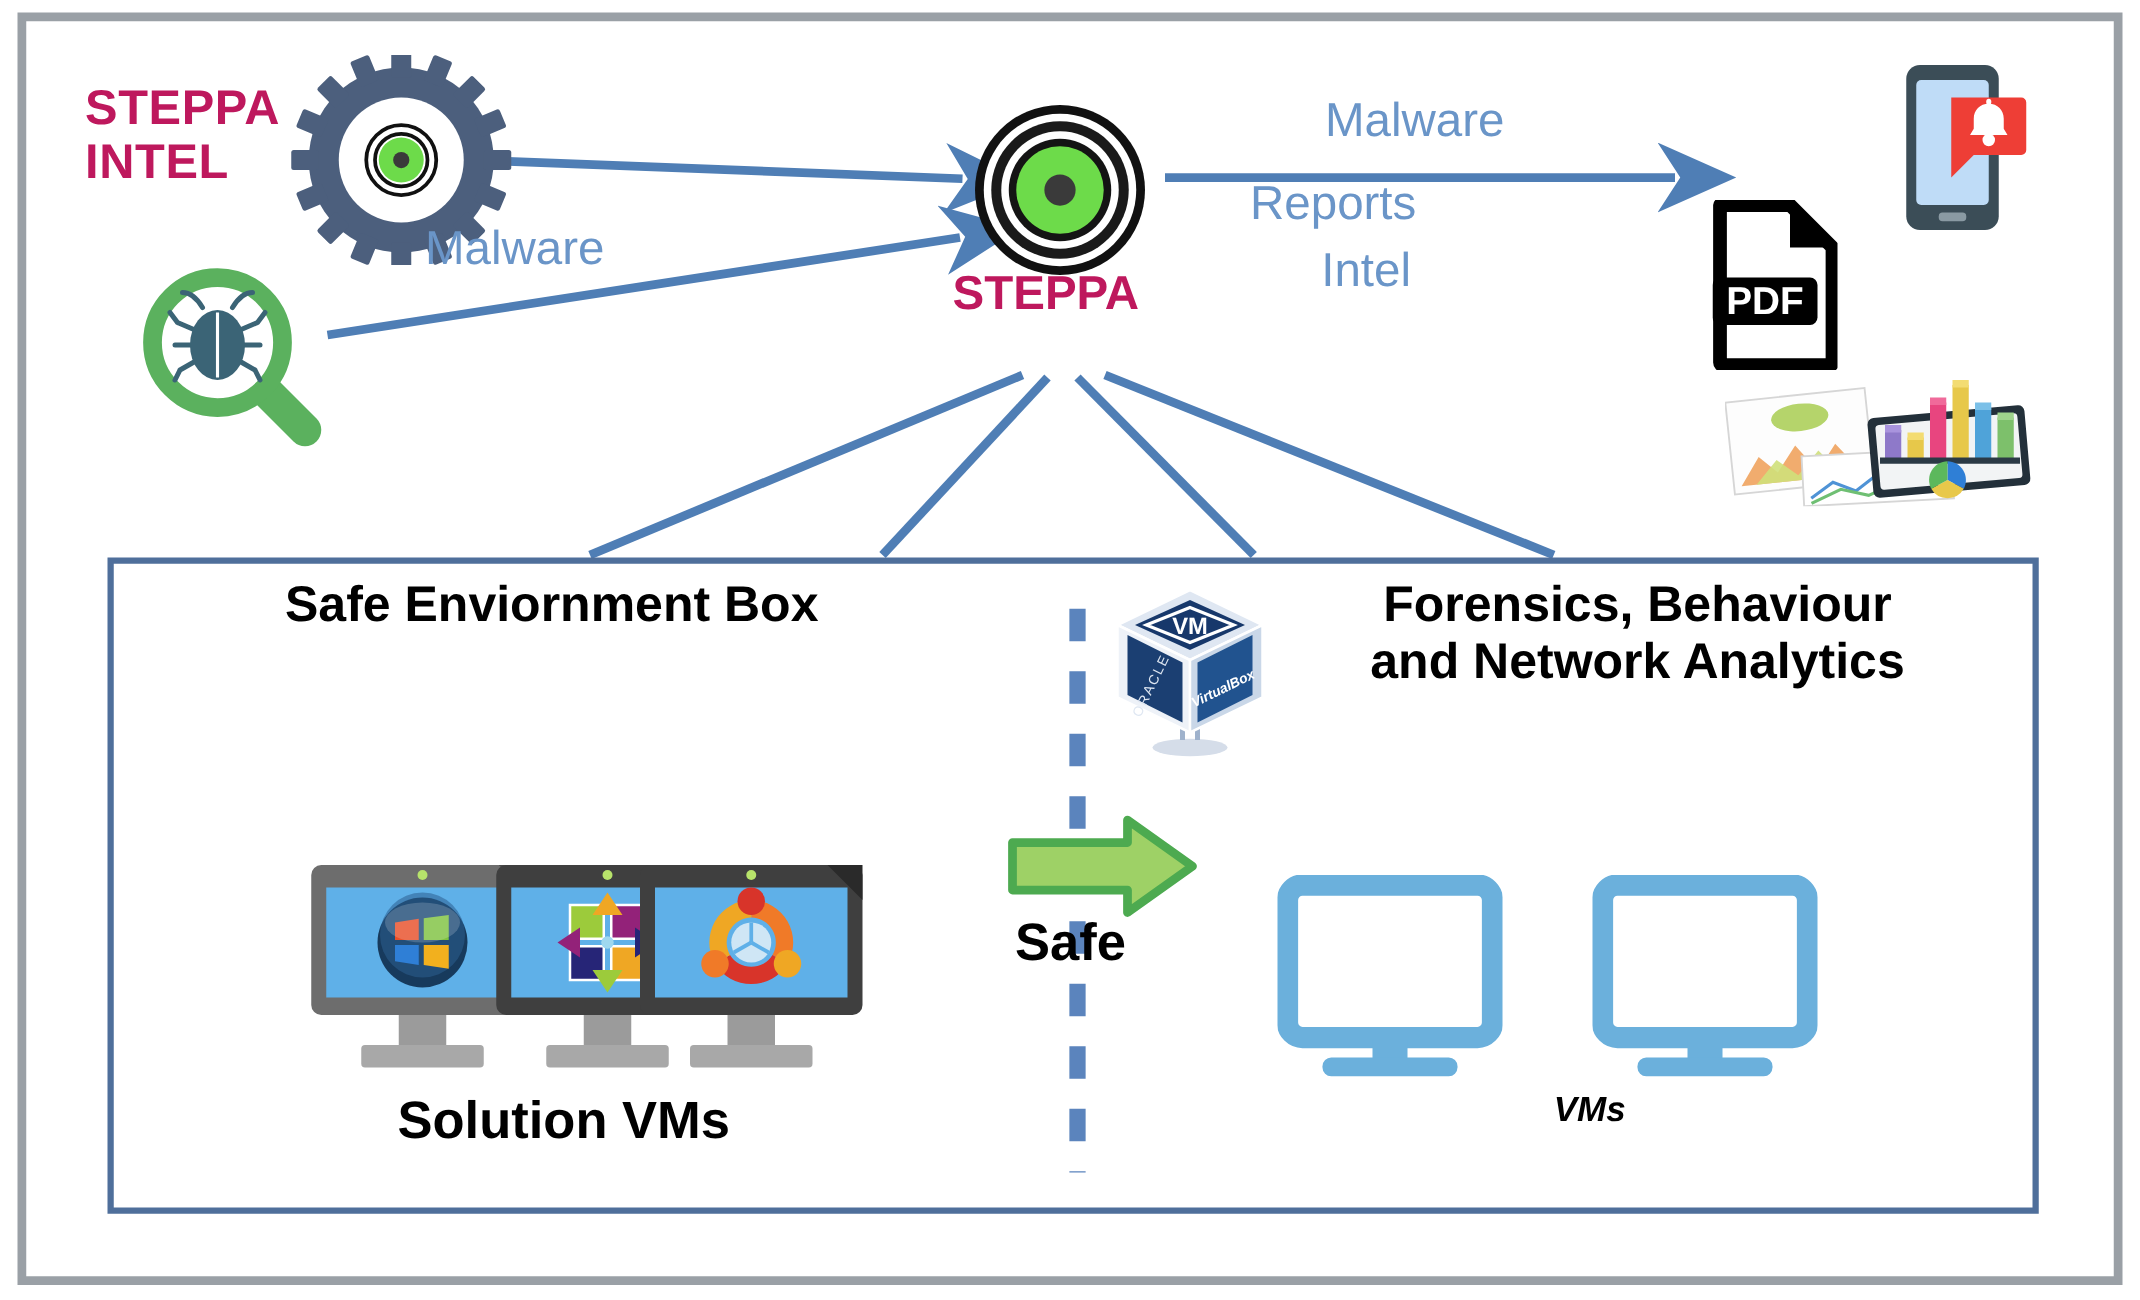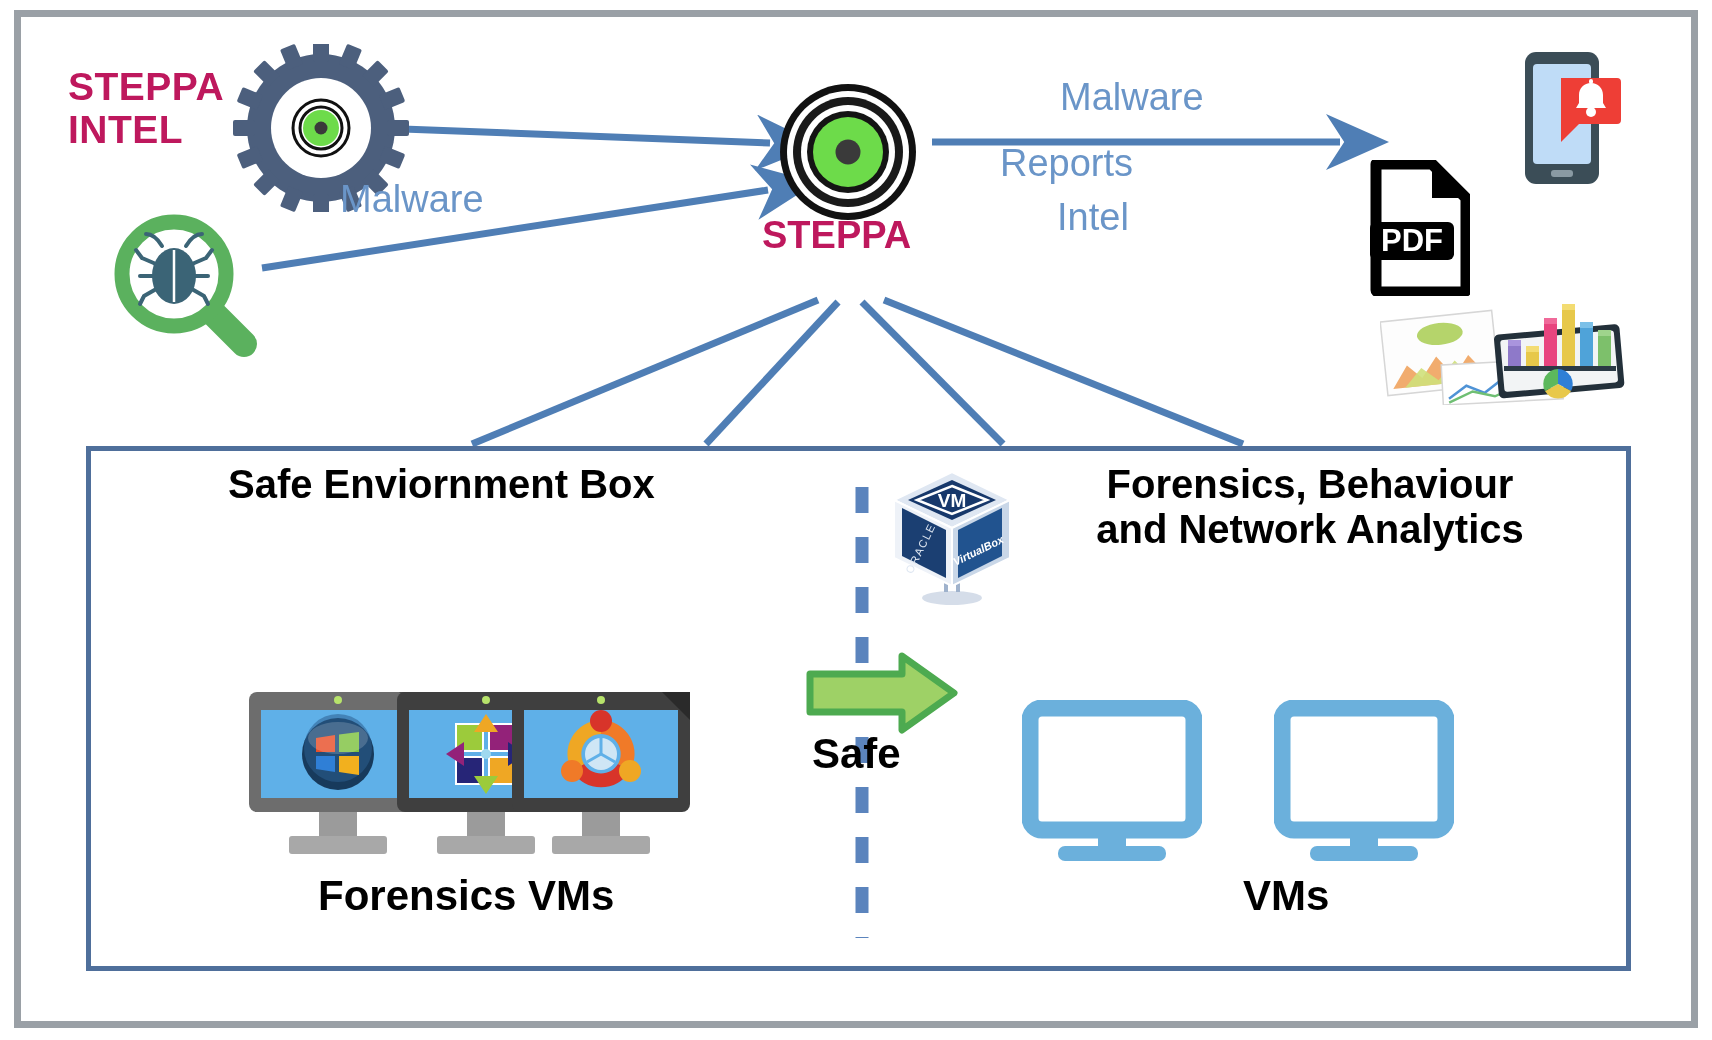--- a/index.html
+++ b/index.html
@@ -81,21 +81,22 @@
     text-align: center;
     width: 510px;
     white-space: normal;
   }
   #analysis-vms-label {
     left: 318px; top: 872px;
     font-size: 42px;
   }
   #vms-label {
     left: 1243px; top: 872px;
-    font-size: 42px;
+    font-size: 28px;
+    font-style: italic;
   }
   #logs-label {
     left: 812px; top: 730px;
     font-size: 42px;
   }
 
   
   #safe-box {
     left: 86px; top: 446px;
     width: 1545px; height: 525px;
@@ -380,21 +381,21 @@
         <path d="M0 0 L0 -16"></path>
         <path d="M0 0 L14 8"></path>
         <path d="M0 0 L-14 8"></path>
       </g>
       <circle cx="0" cy="-33" r="11" fill="#d8342a"></circle>
       <circle cx="29" cy="17" r="11" fill="#efa724"></circle>
       <circle cx="-29" cy="17" r="11" fill="#f07a28"></circle>
     </g>
   </svg>
 
-  <div id="analysis-vms-label" class="abs lbl-black-bold">Forensics VMs</div>
+  <div id="analysis-vms-label" class="abs lbl-black-bold">Solution VMs</div>
 
   <svg class="abs blue-monitor" style="left:1022px; top:700px;" viewBox="0 0 180 168">
     <rect x="8" y="8" width="164" height="122" rx="12" fill="none" stroke="#6bb0dc" stroke-width="17"></rect>
     <rect x="76" y="132" width="28" height="16" fill="#6bb0dc"></rect>
     <rect x="36" y="146" width="108" height="15" rx="7" fill="#6bb0dc"></rect>
   </svg>
 
   <svg class="abs blue-monitor" style="left:1274px; top:700px;" viewBox="0 0 180 168">
     <rect x="8" y="8" width="164" height="122" rx="12" fill="none" stroke="#6bb0dc" stroke-width="17"></rect>
     <rect x="76" y="132" width="28" height="16" fill="#6bb0dc"></rect>

